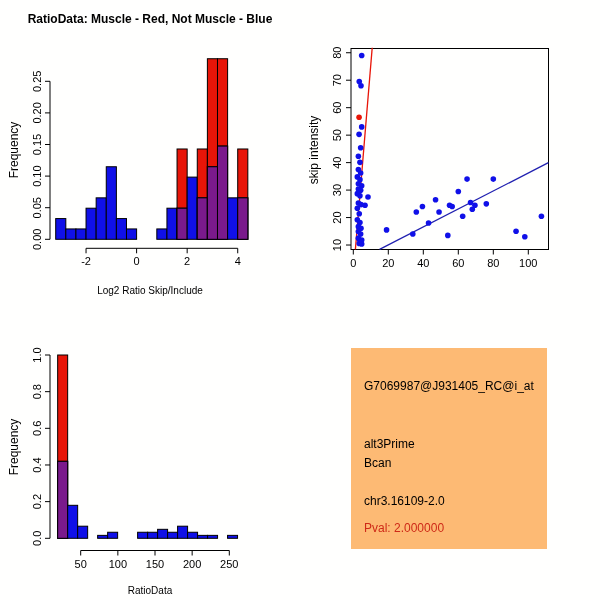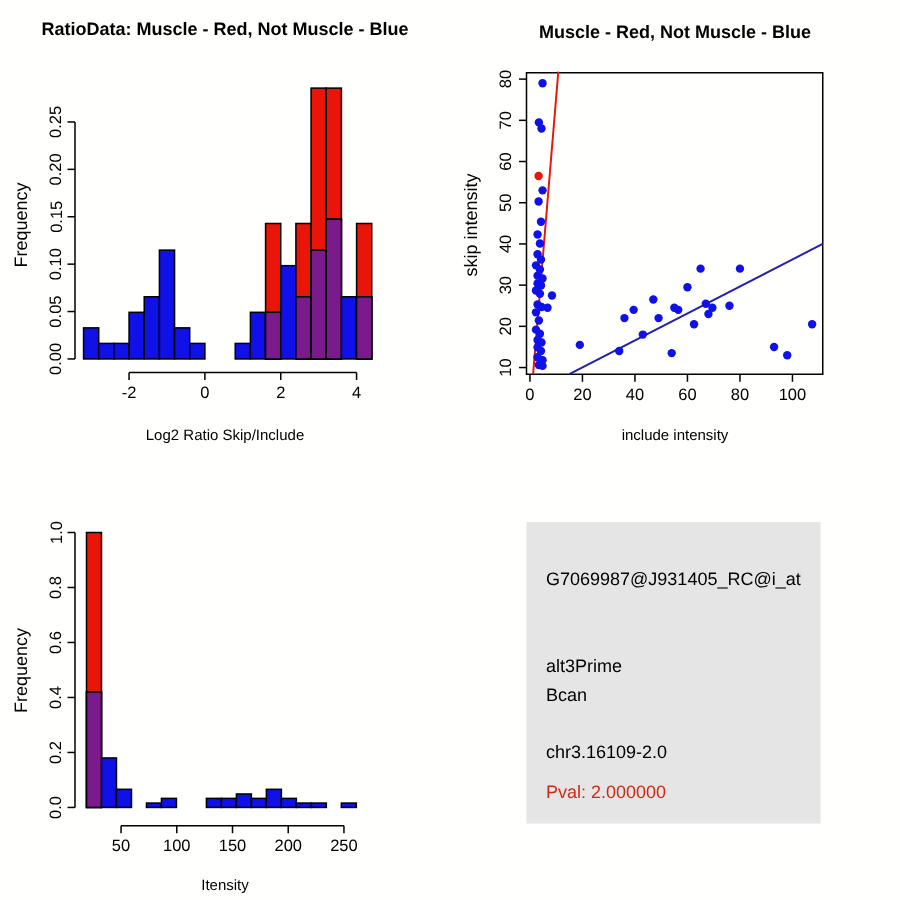--- a/index.html
+++ b/index.html
@@ -72,21 +72,20 @@
         <rect x="217.496" y="146.08" width="10.111999999999995" height="93.22" fill="#7A1A8C" stroke="#000"></rect>
         <rect x="227.608" y="197.8408" width="10.111999999999995" height="41.45920000000001" fill="#1010E8" stroke="#000"></rect>
         <rect x="237.72" y="148.98720000000003" width="10.111999999999995" height="90.31279999999998" fill="#E81508" stroke="#000"></rect>
         <rect x="237.72" y="197.8408" width="10.111999999999995" height="41.45920000000001" fill="#1010E8" stroke="#000"></rect>
         <rect x="237.72" y="197.8408" width="10.111999999999995" height="41.45920000000001" fill="#7A1A8C" stroke="#000"></rect>
       </svg>
     <div class="xlab">Log2 Ratio Skip/Include</div>
   </section>
 
   <section class="panel" style="left:300px;top:0">
-    <div class="chart-title" style="top:14px">Muscle - Red, Not Muscle - Blue</div>
     <div class="ylab">skip intensity</div>
     <svg class="plot" width="300" height="300" id="svg-scatter">
         <rect x="51" y="48.5" width="197.5" height="201" fill="none" stroke="#000"></rect>
         <line x1="46" y1="245.03" x2="51" y2="245.03" stroke="#000" stroke-width="1"></line>
         <text x="41" y="245.03" text-anchor="middle" transform="rotate(-90 41 245.03)">10</text>
         <line x1="46" y1="217.56" x2="51" y2="217.56" stroke="#000" stroke-width="1"></line>
         <text x="41" y="217.56" text-anchor="middle" transform="rotate(-90 41 217.56)">20</text>
         <line x1="46" y1="190.09" x2="51" y2="190.09" stroke="#000" stroke-width="1"></line>
         <text x="41" y="190.09" text-anchor="middle" transform="rotate(-90 41 190.09)">30</text>
         <line x1="46" y1="162.62" x2="51" y2="162.62" stroke="#000" stroke-width="1"></line>
@@ -163,21 +162,20 @@
         <circle cx="170.55" cy="202.4515" r="2.8" fill="#1010E8"></circle>
         <circle cx="172.3" cy="209.31900000000002" r="2.8" fill="#1010E8"></circle>
         <circle cx="174.925" cy="205.1985" r="2.8" fill="#1010E8"></circle>
         <circle cx="186.3" cy="203.825" r="2.8" fill="#1010E8"></circle>
         <circle cx="193.3" cy="179.102" r="2.8" fill="#1010E8"></circle>
         <circle cx="216.05" cy="231.29500000000002" r="2.8" fill="#1010E8"></circle>
         <circle cx="224.8" cy="236.789" r="2.8" fill="#1010E8"></circle>
         <circle cx="241.425" cy="216.1865" r="2.8" fill="#1010E8"></circle>
         <circle cx="59.074999999999996" cy="117.2945" r="2.8" fill="#E81508"></circle>
       </svg>
-    <div class="xlab">include intensity</div>
   </section>
 
   <section class="panel" style="left:0;top:300px">
     <div class="ylab" style="top:140px">Frequency</div>
     <svg class="plot" width="300" height="300" id="svg-hist2">
         <line x1="50" y1="238.3" x2="50" y2="55" stroke="#000" stroke-width="1"></line>
         <line x1="45" y1="238.3" x2="50" y2="238.3" stroke="#000" stroke-width="1"></line>
         <text x="41" y="238.3" text-anchor="middle" transform="rotate(-90 41 238.3)">0.0</text>
         <line x1="45" y1="201.64000000000001" x2="50" y2="201.64000000000001" stroke="#000" stroke-width="1"></line>
         <text x="41" y="201.64000000000001" text-anchor="middle" transform="rotate(-90 41 201.64000000000001)">0.2</text>
@@ -210,25 +208,25 @@
         <rect x="137.6138" y="232.2511" width="9.993349999999992" height="6.048900000000003" fill="#1010E8" stroke="#000"></rect>
         <rect x="147.60715" y="232.2511" width="9.99335000000002" height="6.048900000000003" fill="#1010E8" stroke="#000"></rect>
         <rect x="157.6005" y="229.31830000000002" width="9.993349999999964" height="8.98169999999999" fill="#1010E8" stroke="#000"></rect>
         <rect x="167.59384999999997" y="232.2511" width="9.99335000000002" height="6.048900000000003" fill="#1010E8" stroke="#000"></rect>
         <rect x="177.5872" y="226.2022" width="9.99335000000002" height="12.097800000000007" fill="#1010E8" stroke="#000"></rect>
         <rect x="187.58055000000002" y="232.2511" width="9.993349999999964" height="6.048900000000003" fill="#1010E8" stroke="#000"></rect>
         <rect x="197.57389999999998" y="235.36720000000003" width="9.99335000000002" height="2.932799999999986" fill="#1010E8" stroke="#000"></rect>
         <rect x="207.56725" y="235.36720000000003" width="9.993349999999964" height="2.932799999999986" fill="#1010E8" stroke="#000"></rect>
         <rect x="227.55395" y="235.36720000000003" width="9.99335000000002" height="2.932799999999986" fill="#1010E8" stroke="#000"></rect>
       </svg>
-    <div class="xlab">Itensity</div>
+    <div class="xlab">RatioData</div>
   </section>
 
   <section class="panel" style="left:300px;top:300px">
-    <div class="info-box" id="info-box" style="background: #e5e5e5;">
+    <div class="info-box" id="info-box" style="background: #fdba74;">
       <div class="info-line" style="top:31px">G7069987@J931405_RC@i_at</div>
       <div class="info-line" style="top:89px">alt3Prime</div>
       <div class="info-line" style="top:108px">Bcan</div>
       <div class="info-line" style="top:146px">chr3.16109-2.0</div>
       <div class="info-line" id="pval-line" style="top: 173px; color: rgb(206, 42, 24);">Pval: 2.000000</div>
     </div>
   </section>
 
 </div>
 

